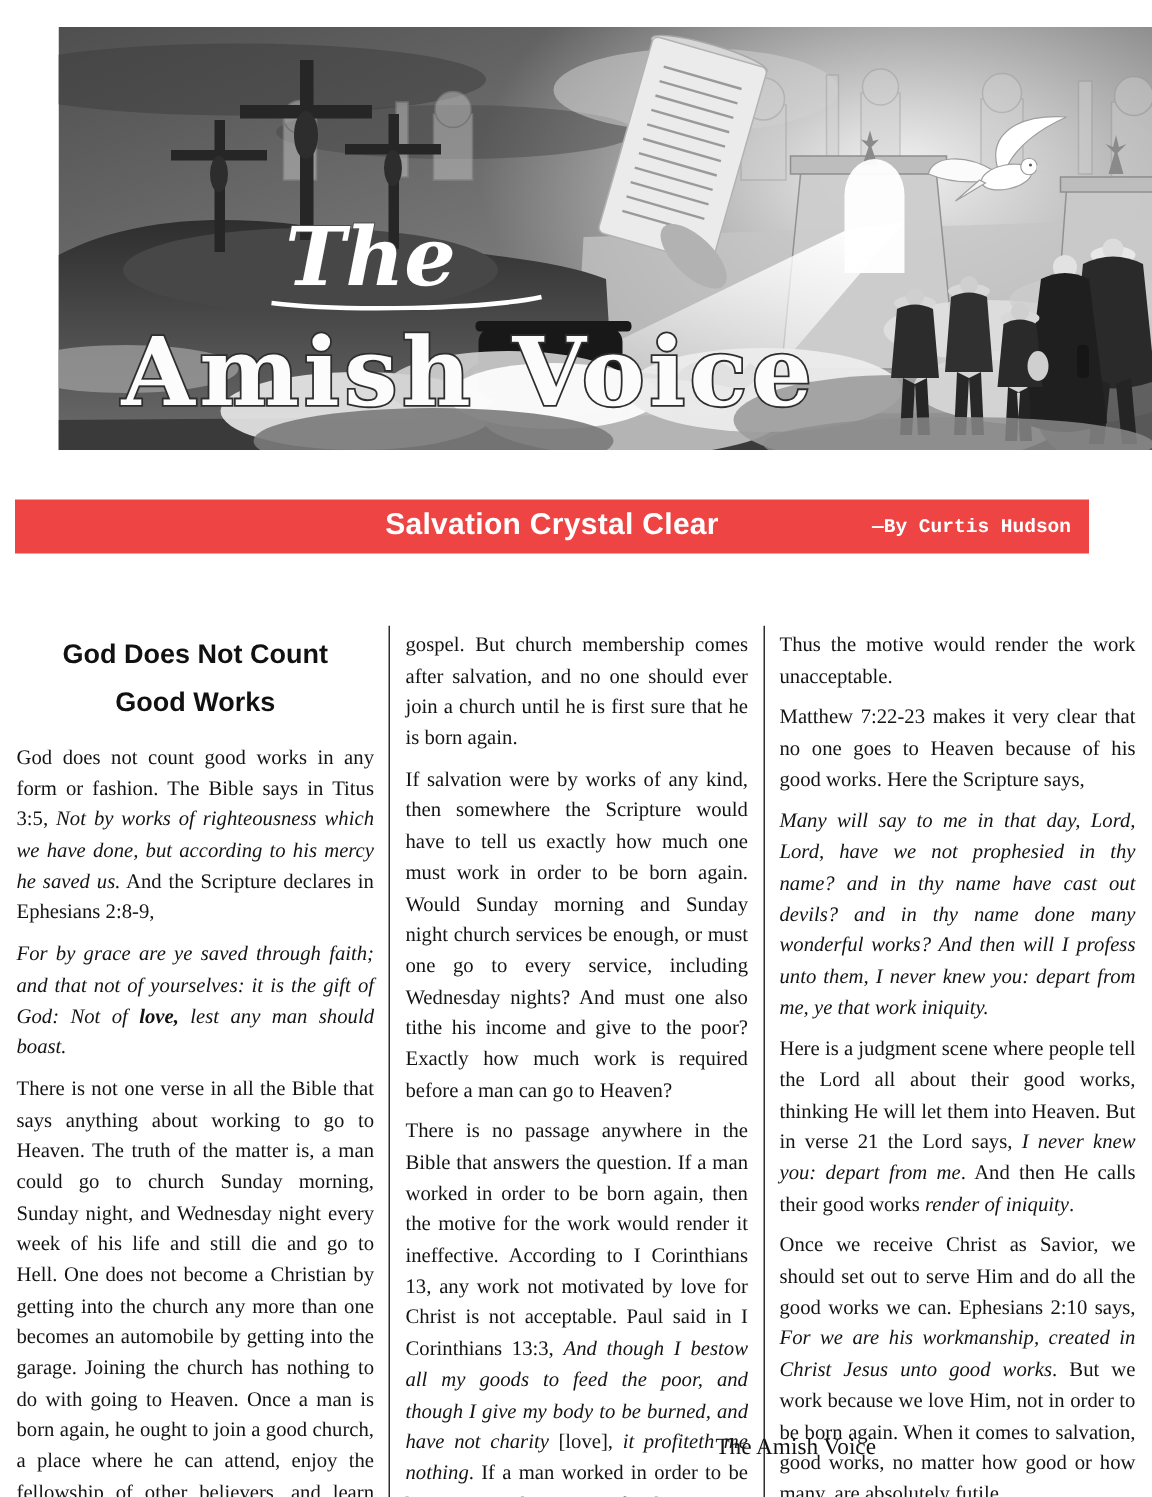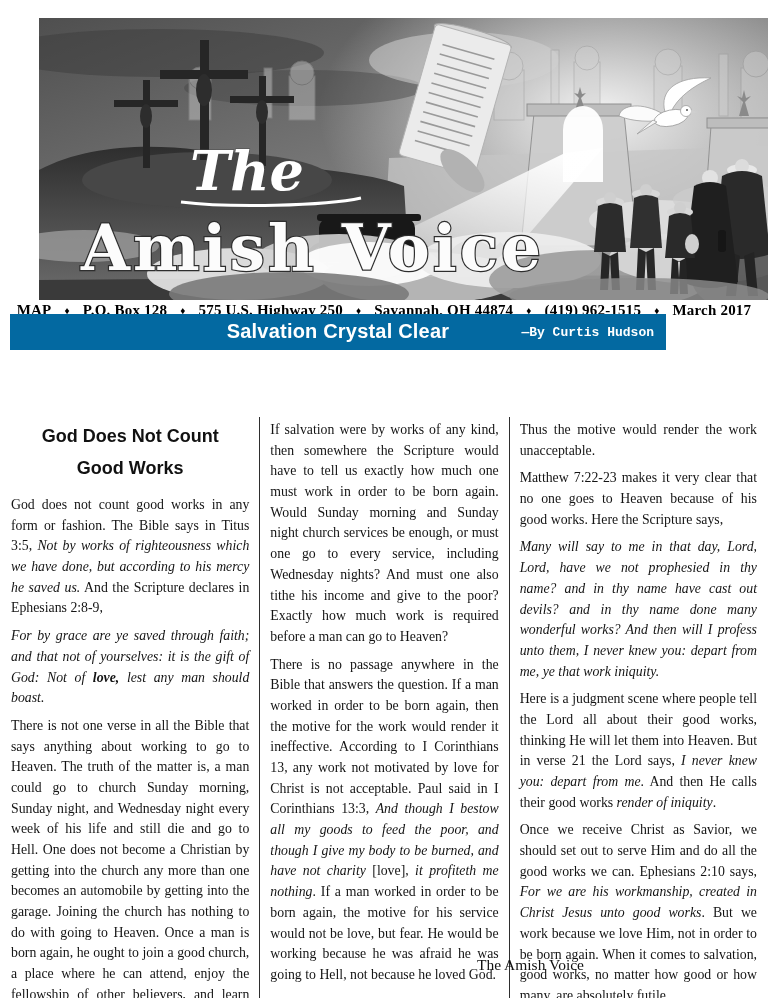--- a/index.html
+++ b/index.html
@@ -7,21 +7,21 @@
         font-family:"Liberation Serif",serif;color:#111;}
   
   .masthead{position:absolute;left:10px;top:18px;width:748px;height:282px;padding-left:29px;}
   .masthead svg{display:block;}
   
   .contact-line{position:absolute;left:0;top:302px;width:768px;text-align:center;
     font-family:"Liberation Serif",serif;font-weight:bold;font-size:15px;color:#000;
     letter-spacing:.2px;white-space:nowrap;}
   .contact-line .diamond{display:inline-block;margin:0 13px;font-size:10px;vertical-align:1px;}
   
-  .title-bar{position:absolute;left:10px;top:314px;width:656px;height:36px;background:#0369a1;}
+  .title-bar{position:absolute;left:10px;top:333px;width:716px;height:36px;background:#ef4444;}
   .title-bar h1{position:absolute;left:0;right:0;top:50%;transform:translateY(-52%);
     margin:0;text-align:center;color:#fff;font-family:"Liberation Sans",sans-serif;
     font-size:20px;font-weight:bold;letter-spacing:.2px;}
   .title-bar .byline{position:absolute;right:12px;top:50%;transform:translateY(-50%);
     color:#fff;font-family:Liberation Mono, monospace;font-size:13px;font-weight:bold;}
   
   .article{position:absolute;left:10px;top:377px;width:748px;height:581px;
     display:grid;grid-template-columns:1fr 1fr 1fr;overflow:hidden;margin-top:40px;}
   .column{padding:3px 10px 0 10px;}
   .column:first-child{padding-left:1px;}
@@ -210,35 +210,35 @@
       </g>
 
       <g>
         <text x="208" y="172" text-anchor="middle" font-family="DejaVu Serif, serif" font-style="italic" font-weight="bold" font-size="54" fill="#ffffff" stroke="#4a4a4a" stroke-width="1.2" paint-order="stroke">The</text>
         <path d="M142,184 C190,190 286,188 322,180" stroke="#ffffff" stroke-width="3" fill="none"></path>
         <text x="42" y="252" font-family="DejaVu Serif, serif" font-weight="bold" font-size="63" letter-spacing="3" fill="#fcfcfc" stroke="#2e2e2e" stroke-width="2.4" paint-order="stroke">Amish Voice</text>
       </g>
     </svg>
   </div>
 
-  <div class="contact-line"><span>MAP</span><span class="diamond">♦</span><span>P.O. Box 128</span><span class="diamond">♦</span><span>575 U.S. Highway 250</span><span class="diamond">♦</span><span>Savannah, OH 44874</span><span class="diamond">♦</span><span>(419) 962-1515</span><span class="diamond">♦</span><span>March 2017</span></div>
 
   <div class="title-bar">
     <h1>Salvation Crystal Clear</h1>
     <span class="byline">—By Curtis Hudson</span>
   </div>
 
   <div class="article">
     <div class="column">
         <h2>God Does Not Count<br>Good Works</h2>
         <p><span>God does not count good works in any form or fashion. The Bible says in Titus 3:5, </span><span class="s-i">Not by works of righteousness which we have done, but according to his mercy he saved us.</span><span> And the Scripture declares in Ephesians 2:8-9,</span></p>
         <p><span class="s-i">For by grace are ye saved through faith; and that not of yourselves: it is the gift of God: Not of </span><span class="s-bi">love,</span><span class="s-i"> lest any man should boast.</span></p>
         <p><span>There is not one verse in all the Bible that says anything about working to go to Heaven. The truth of the matter is, a man could go to church Sunday morning, Sunday night, and Wednesday night every week of his life and still die and go to Hell. One does not become a Christian by getting into the church any more than one becomes an automobile by getting into the garage. Joining the church has nothing to do with going to Heaven. Once a man is born again, he ought to join a good church, a place where he can attend, enjoy the fellowship of other believers, and learn from the Bible what God expects of him, a place where he can be involved in helping to get out the</span></p>
       </div>
     <div class="column">
+        <p><span>gospel. But church membership comes after salvation, and no one should ever join a church until he is first sure that he is born again.</span></p>
         <p><span>If salvation were by works of any kind, then somewhere the Scripture would have to tell us exactly how much one must work in order to be born again. Would Sunday morning and Sunday night church services be enough, or must one go to every service, including Wednesday nights? And must one also tithe his income and give to the poor? Exactly how much work is required before a man can go to Heaven?</span></p>
         <p><span>There is no passage anywhere in the Bible that answers the question. If a man worked in order to be born again, then the motive for the work would render it ineffective. According to I Corinthians 13, any work not motivated by love for Christ is not acceptable. Paul said in I Corinthians 13:3, </span><span class="s-i">And though I bestow all my goods to feed the poor, and though I give my body to be burned, and have not charity </span><span>[love],</span><span class="s-i"> it profiteth me nothing</span><span>. If a man worked in order to be born again, the motive for his service would not be love, but fear. He would be working because he was afraid he was going to Hell, not because he loved God.</span></p>
       </div>
     <div class="column">
         <p><span>Thus the motive would render the work unacceptable.</span></p>
         <p><span>Matthew 7:22-23 makes it very clear that no one goes to Heaven because of his good works. Here the Scripture says,</span></p>
         <p><span class="s-i">Many will say to me in that day, Lord, Lord, have we not prophesied in thy name? and in thy name have cast out devils? and in thy name done many wonderful works? And then will I profess unto them, I never knew you: depart from me, ye that work iniquity.</span></p>
         <p><span>Here is a judgment scene where people tell the Lord all about their good works, thinking He will let them into Heaven. But in verse 21 the Lord says, </span><span class="s-i">I never knew you: depart from me</span><span>. And then He calls their good works </span><span class="s-i">render of iniquity</span><span>.</span></p>
         <p><span>Once we receive Christ as Savior, we should set out to serve Him and do all the good works we can. Ephesians 2:10 says, </span><span class="s-i">For we are his workmanship, created in Christ Jesus unto good works</span><span>. But we work because we love Him, not in order to be born again. When it comes to salvation, good works, no matter how good or how many, are absolutely futile.</span></p>
       </div>

